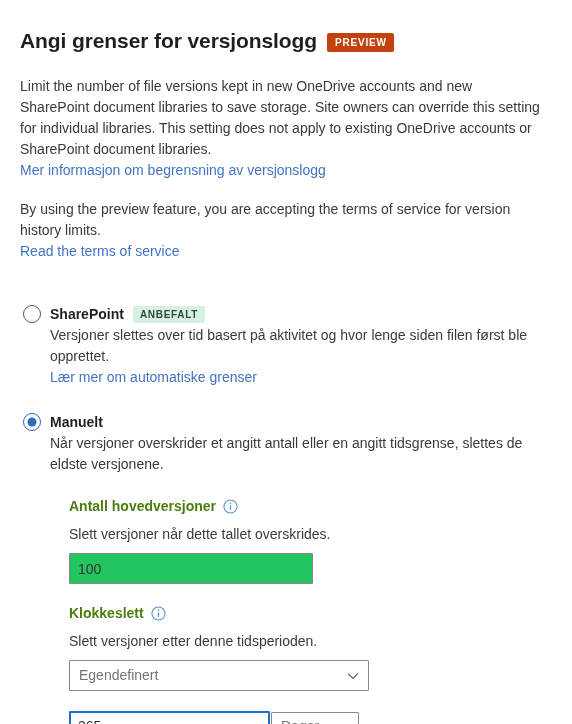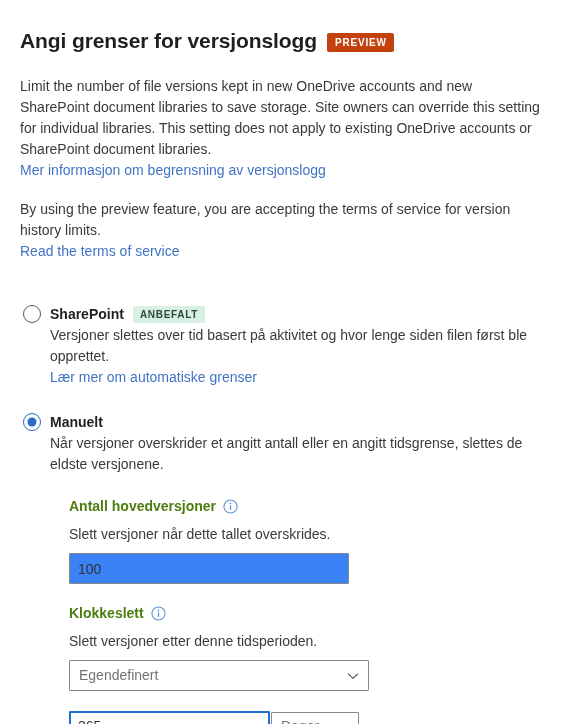--- a/index.html
+++ b/index.html
@@ -172,25 +172,25 @@
   .info-icon svg { display: block; }
 
   .field-desc {
     font-size: 14px;
     line-height: 20px;
     color: #3b3a39;
     margin: 8px 0 9px 0;
   }
 
   .text-input {
-    width: 280px;
+    width: 244px;
     height: 31px;
     box-sizing: border-box;
     border: 1px solid #8a8886;
-    background: #3b82f6;
+    background: #22c55e;
     font-family: "Liberation Sans", sans-serif;
     font-size: 14px;
     color: #323130;
     padding: 0 8px;
     border-radius: 1px;
     outline: none;
     display: block;
   }
 
   .select-wrap {

